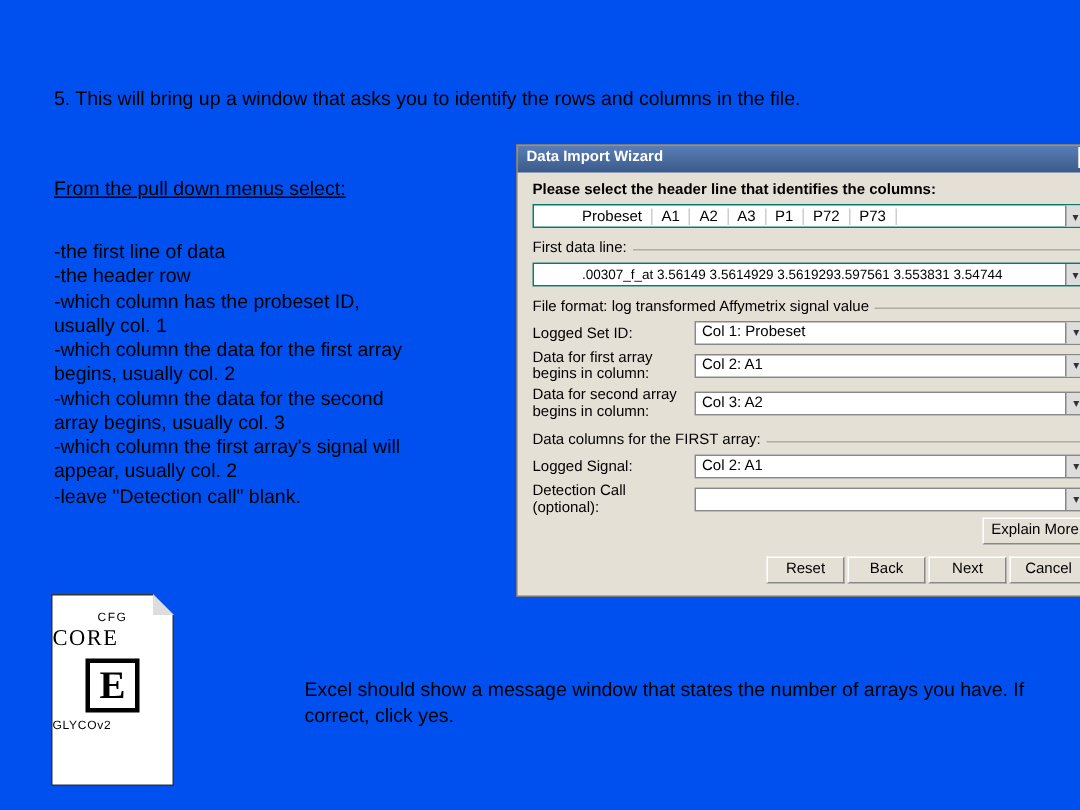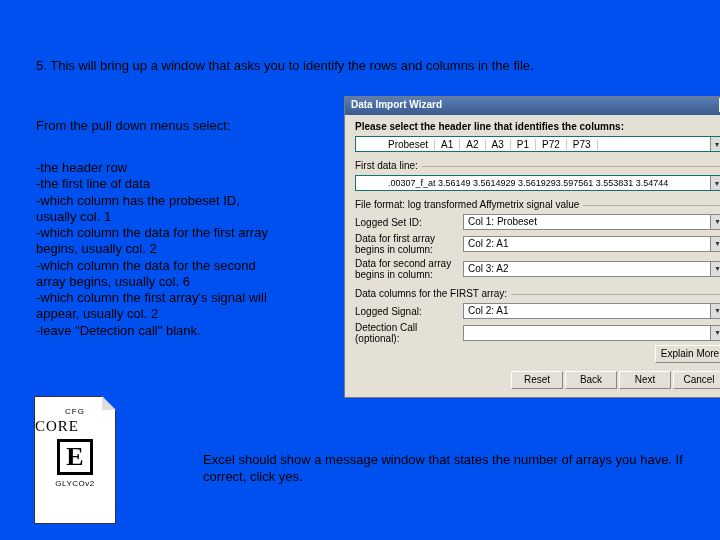--- a/index.html
+++ b/index.html
@@ -9,21 +9,21 @@
     height: 540px;
     background: #0050ef;
     font-family: Arial, sans-serif;
     font-size: 13px;
     color: #000;
     position: relative;
     overflow: hidden;
   }
   .instr { position: absolute; left: 36px; }
   .instr.top { top: 58px; }
-  .instr.sub { top: 118px; }
+  .instr.sub { top: 118px; text-decoration: underline; }
   .bullets { position: absolute; left: 36px; top: 160px; width: 245px; line-height: 1.25; }
   .bullets div { margin: 0; }
   .footer-text { position: absolute; left: 160px; top: 452px; width: 500px; line-height: 1.3; margin-left: 43px; }
 
   
   .wizard {
     position: absolute;
     left: 300px;
     top: 96px;
     width: 392px;
@@ -175,34 +175,34 @@
   .logo .ebox {
     width: 36px; height: 36px;
     margin: 4px auto 0 auto;
     border: 3px solid #000;
     font-family: "Times New Roman", serif;
     font-size: 26px;
     font-weight: bold;
     text-align: center;
     line-height: 30px;
   }
-  .logo .glyco { text-align: center; font-size: 8px; margin-top: 4px; letter-spacing: 0.5px; }
+  .logo .glyco { font-size: 8px; margin-top: 4px; letter-spacing: 0.5px; }
 </style>
 </head>
 <body>
 
 <div class="instr top">5. This will bring up a window that asks you to identify the rows and columns in the file.</div>
 <div class="instr sub">From the pull down menus select:</div>
 
 <div class="bullets">
+  <div>-the first line of data</div>
   <div>-the header row</div>
-  <div>-the first line of data</div>
   <div>-which column has the probeset ID, usually col. 1</div>
   <div>-which column the data for the first array begins, usually col. 2</div>
-  <div>-which column the data for the second array begins, usually col. 6</div>
+  <div>-which column the data for the second array begins, usually col. 3</div>
   <div>-which column the first array's signal will appear, usually col. 2</div>
   <div>-leave "Detection call" blank.</div>
 </div>
 
 <div class="footer-text">Excel should show a message window that states the number of arrays you have.  If correct, click yes.</div>
 
 <div class="wizard">
   <div class="titlebar">
     <span>Data Import Wizard</span>
     <div class="close">×</div>

